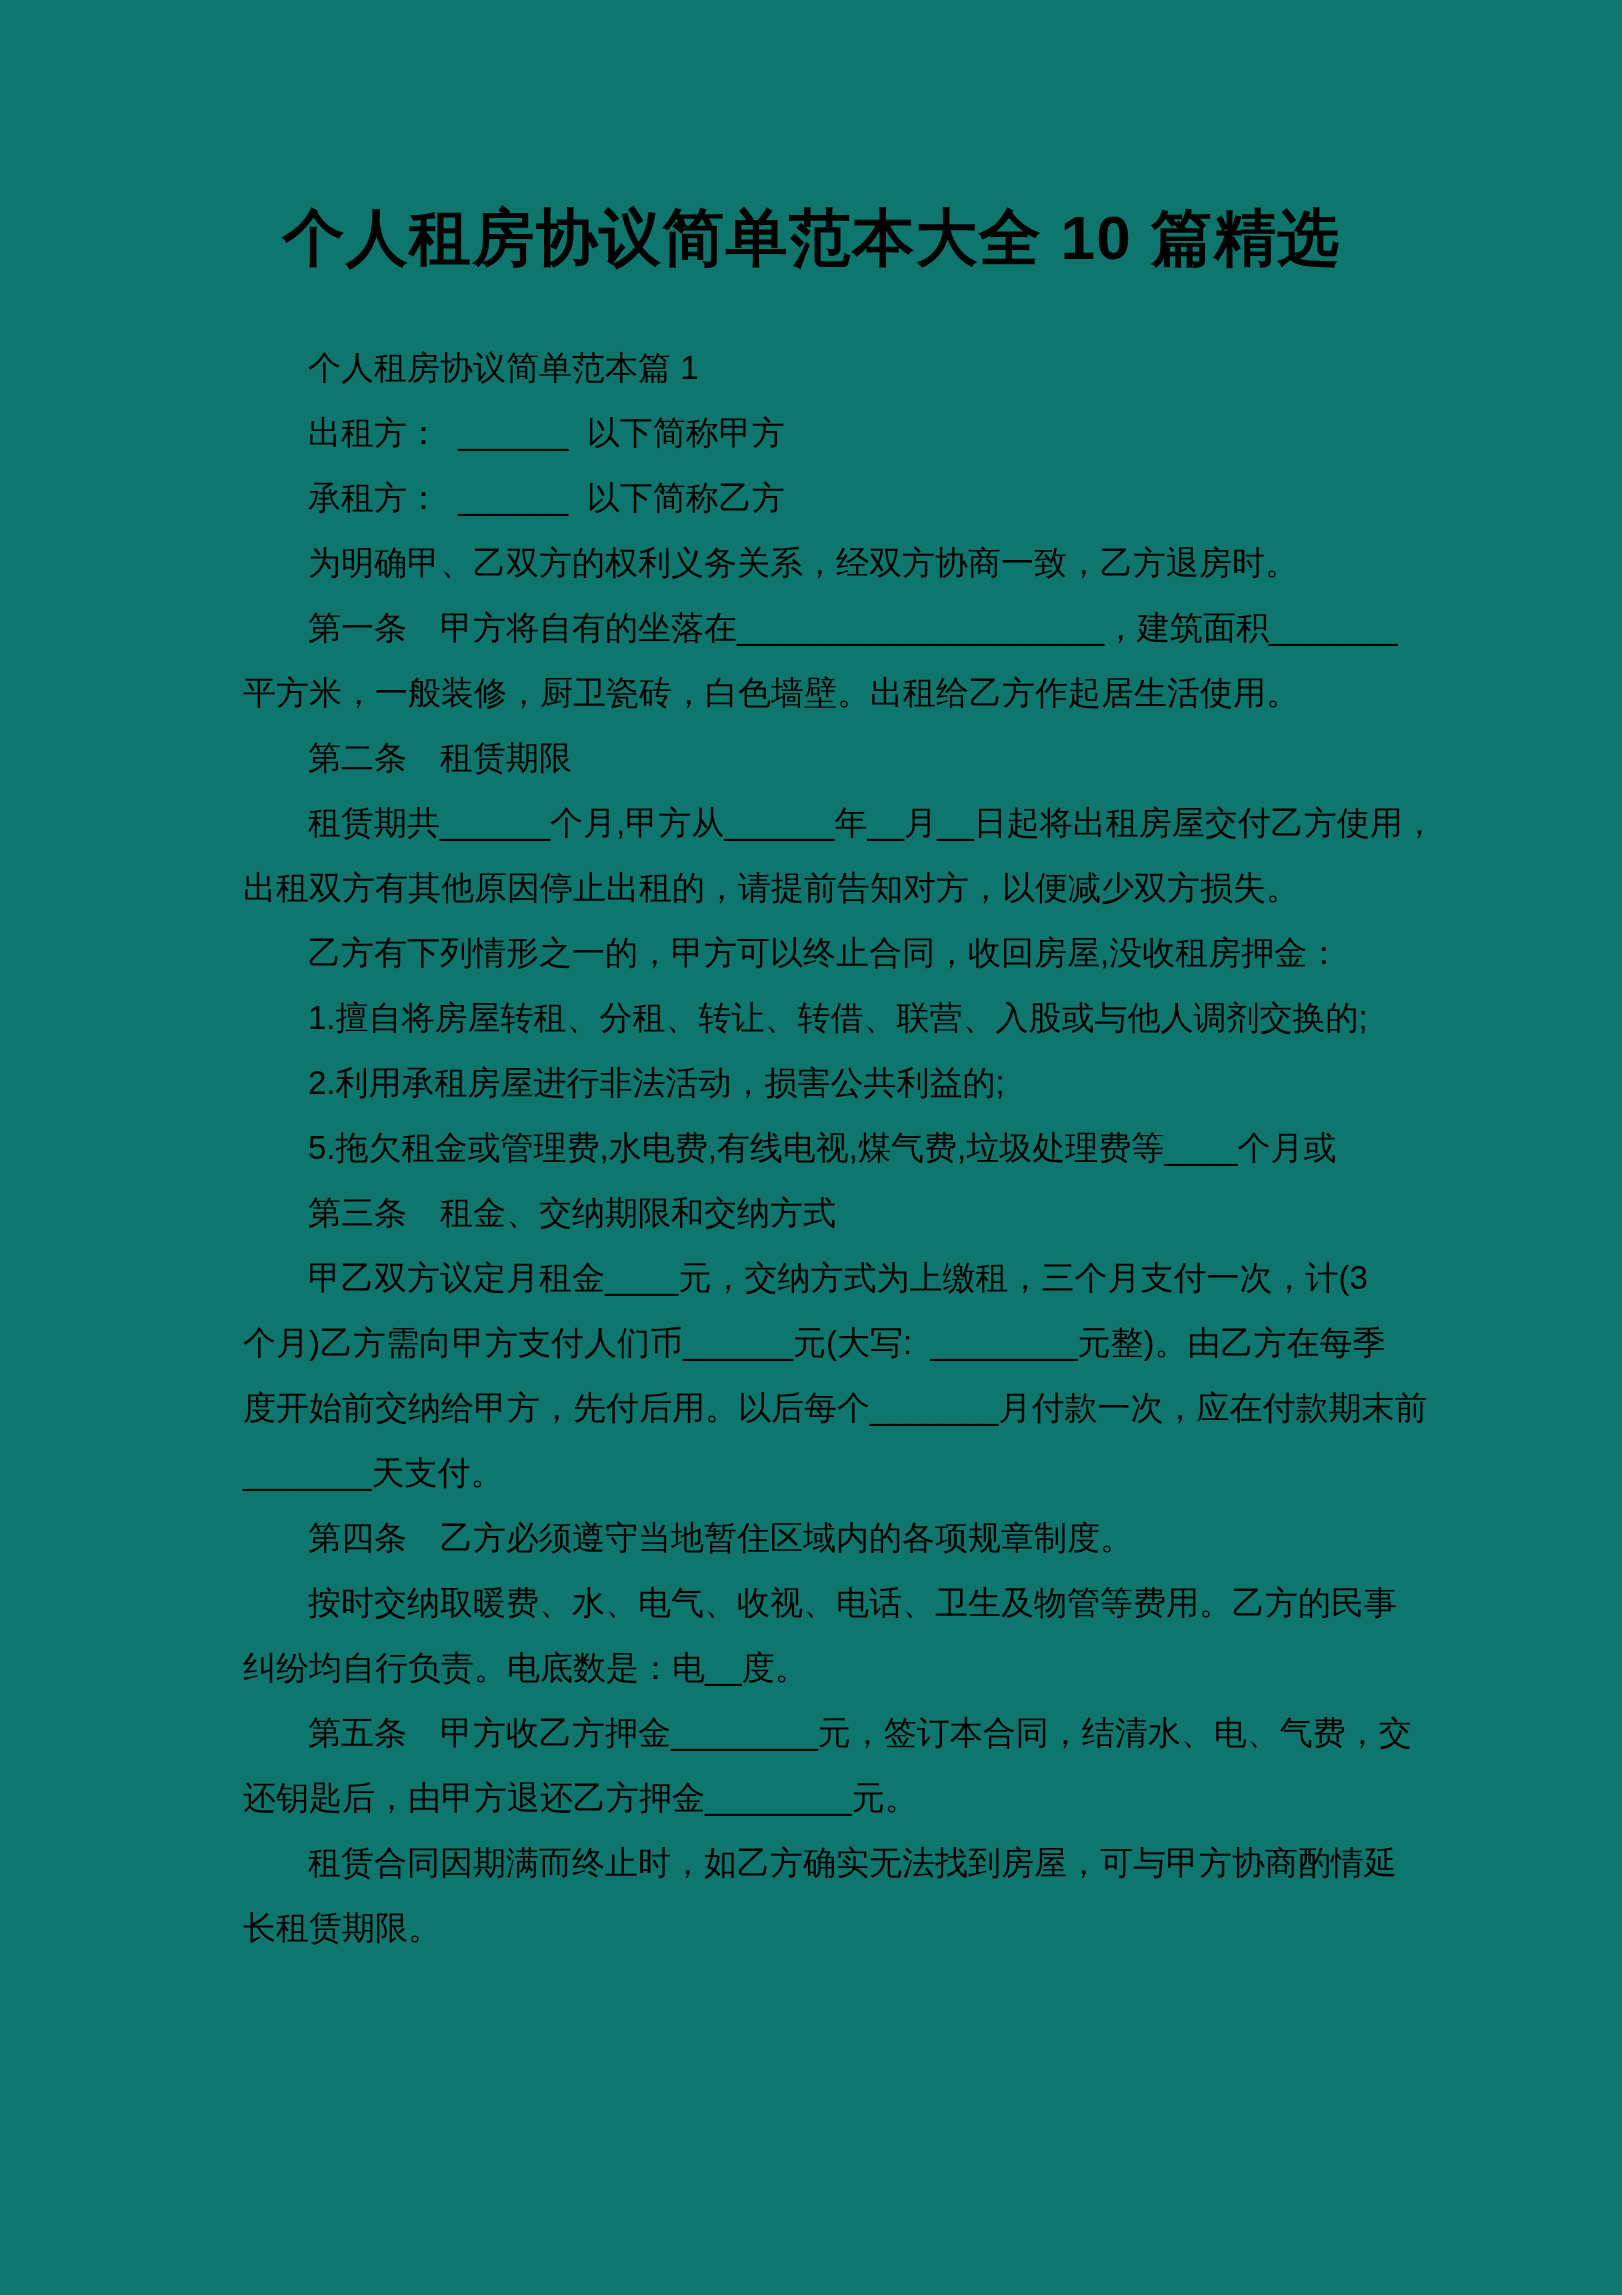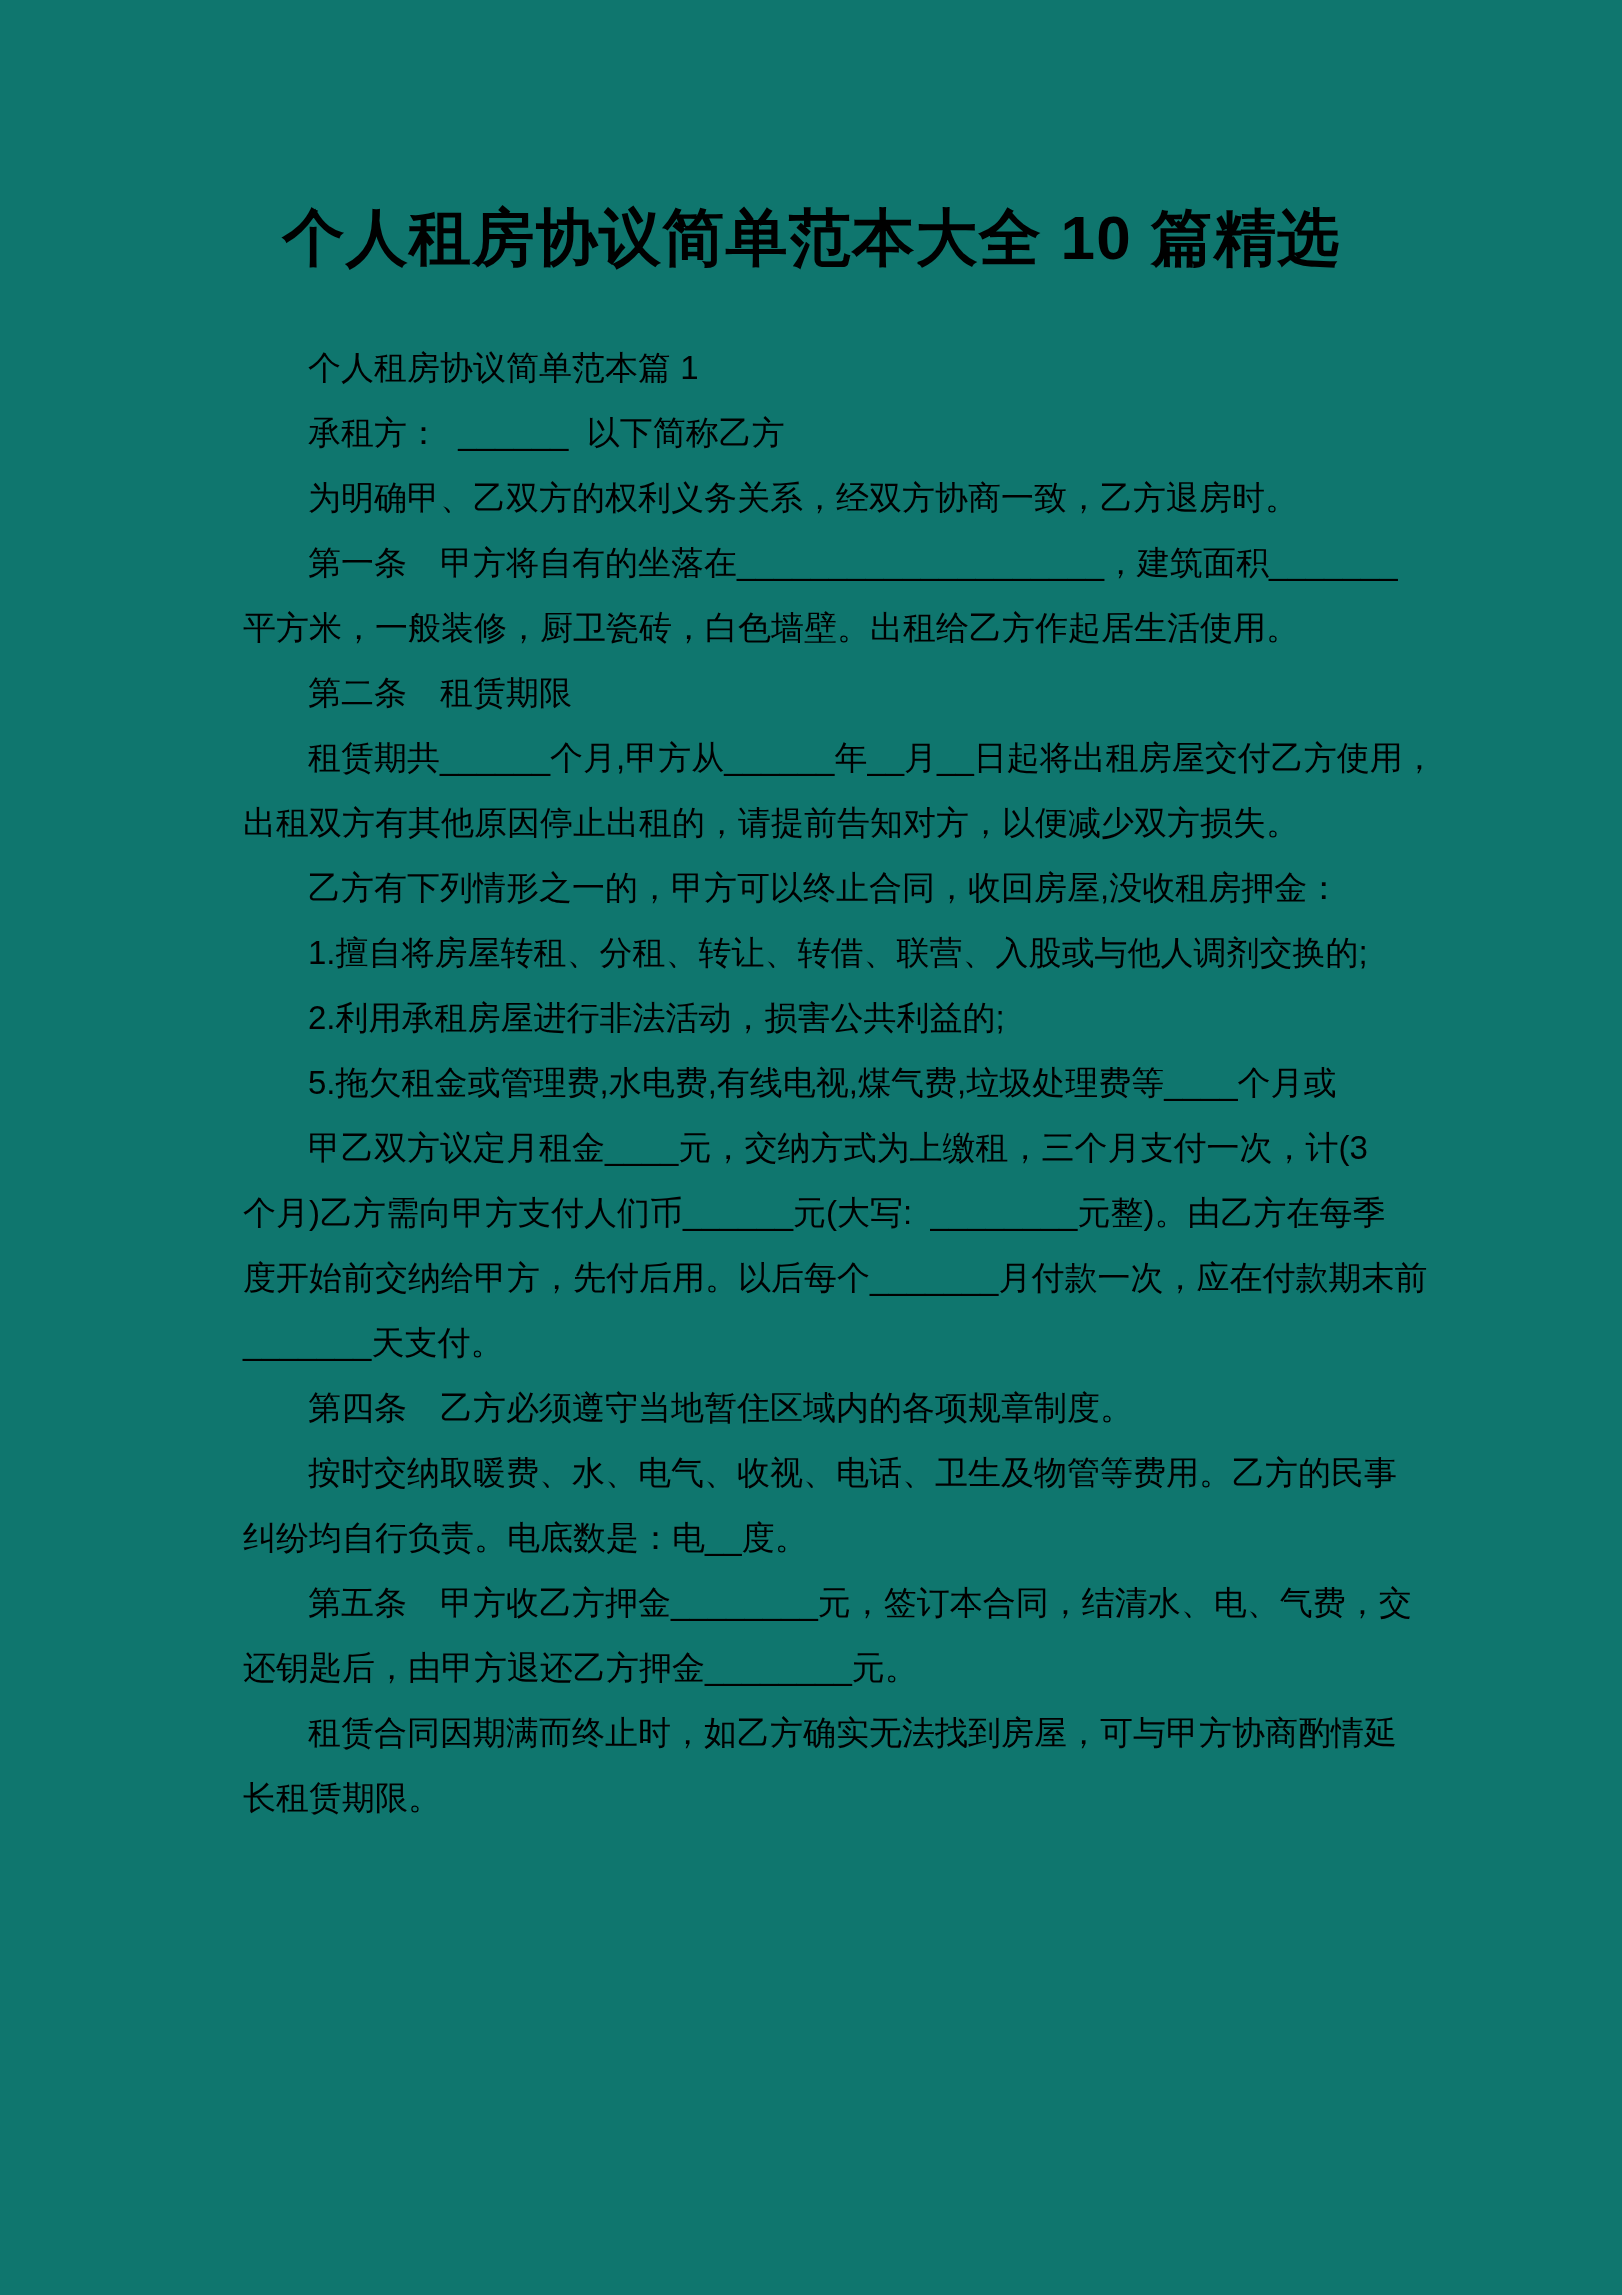--- a/index.html
+++ b/index.html
@@ -50,31 +50,33 @@
   }
 </style>
 </head>
 <body>
 
 <div class="page">
   <h1 class="doc-title">个人租房协议简单范本大全 10 篇精选</h1>
 
   <div class="doc-body">
       <div class="line indent">个人租房协议简单范本篇 1</div>
+      <div class="line indent">出租方：  ______  以下简称甲方</div>
       <div class="line indent">承租方：  ______  以下简称乙方</div>
       <div class="line indent">为明确甲、乙双方的权利义务关系，经双方协商一致，乙方退房时。</div>
       <div class="line indent">第一条　甲方将自有的坐落在____________________，建筑面积_______</div>
       <div class="line">平方米，一般装修，厨卫瓷砖，白色墙壁。出租给乙方作起居生活使用。</div>
       <div class="line indent">第二条　租赁期限</div>
       <div class="line indent">租赁期共______个月,甲方从______年__月__日起将出租房屋交付乙方使用，</div>
       <div class="line">出租双方有其他原因停止出租的，请提前告知对方，以便减少双方损失。</div>
       <div class="line indent">乙方有下列情形之一的，甲方可以终止合同，收回房屋,没收租房押金：</div>
       <div class="line indent">1.擅自将房屋转租、分租、转让、转借、联营、入股或与他人调剂交换的;</div>
       <div class="line indent">2.利用承租房屋进行非法活动，损害公共利益的;</div>
       <div class="line indent">5.拖欠租金或管理费,水电费,有线电视,煤气费,垃圾处理费等____个月或</div>
+      <div class="line indent">第三条　租金、交纳期限和交纳方式</div>
       <div class="line indent">甲乙双方议定月租金____元，交纳方式为上缴租，三个月支付一次，计(3</div>
       <div class="line">个月)乙方需向甲方支付人们币______元(大写:  ________元整)。由乙方在每季</div>
       <div class="line">度开始前交纳给甲方，先付后用。以后每个_______月付款一次，应在付款期末前</div>
       <div class="line">_______天支付。</div>
       <div class="line indent">第四条　乙方必须遵守当地暂住区域内的各项规章制度。</div>
       <div class="line indent">按时交纳取暖费、水、电气、收视、电话、卫生及物管等费用。乙方的民事</div>
       <div class="line">纠纷均自行负责。电底数是：电__度。</div>
       <div class="line indent">第五条　甲方收乙方押金________元，签订本合同，结清水、电、气费，交</div>
       <div class="line">还钥匙后，由甲方退还乙方押金________元。</div>
       <div class="line indent">租赁合同因期满而终止时，如乙方确实无法找到房屋，可与甲方协商酌情延</div>

